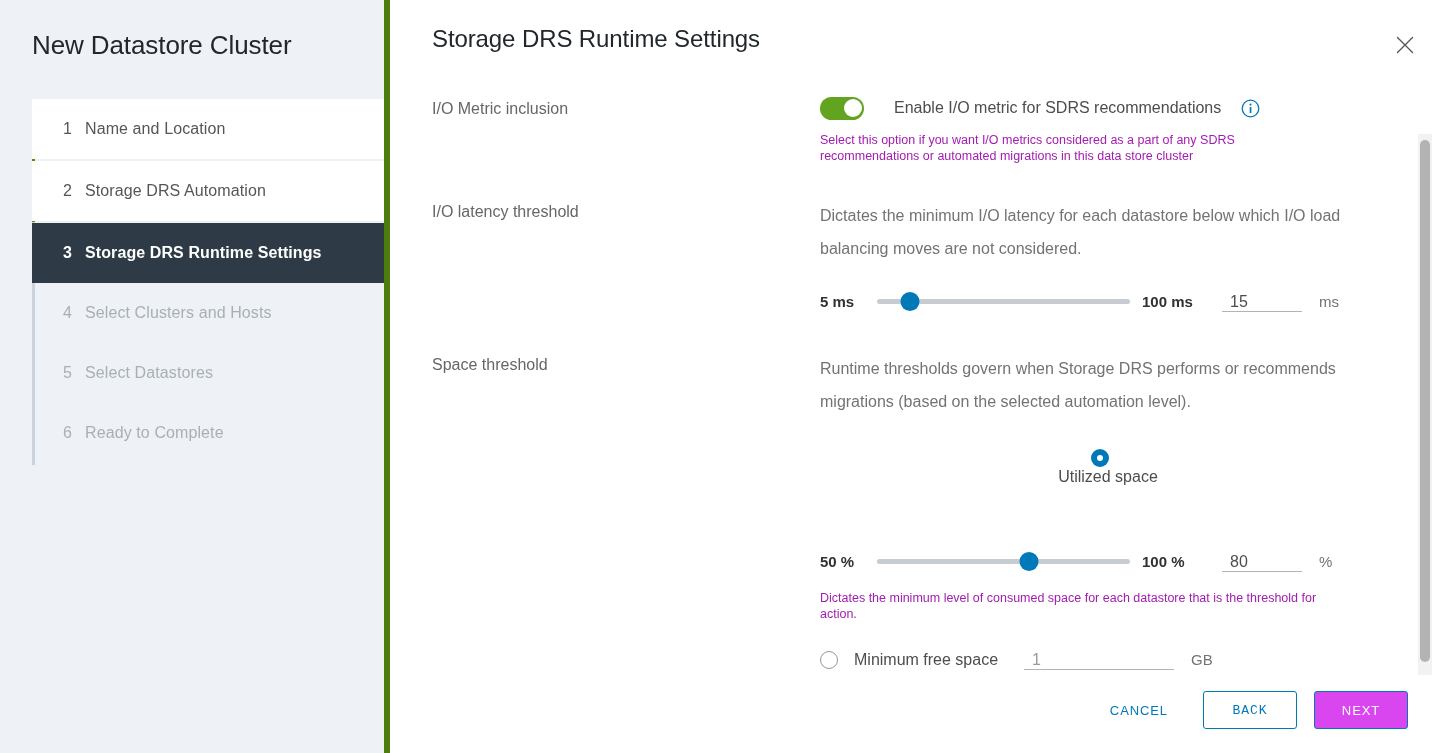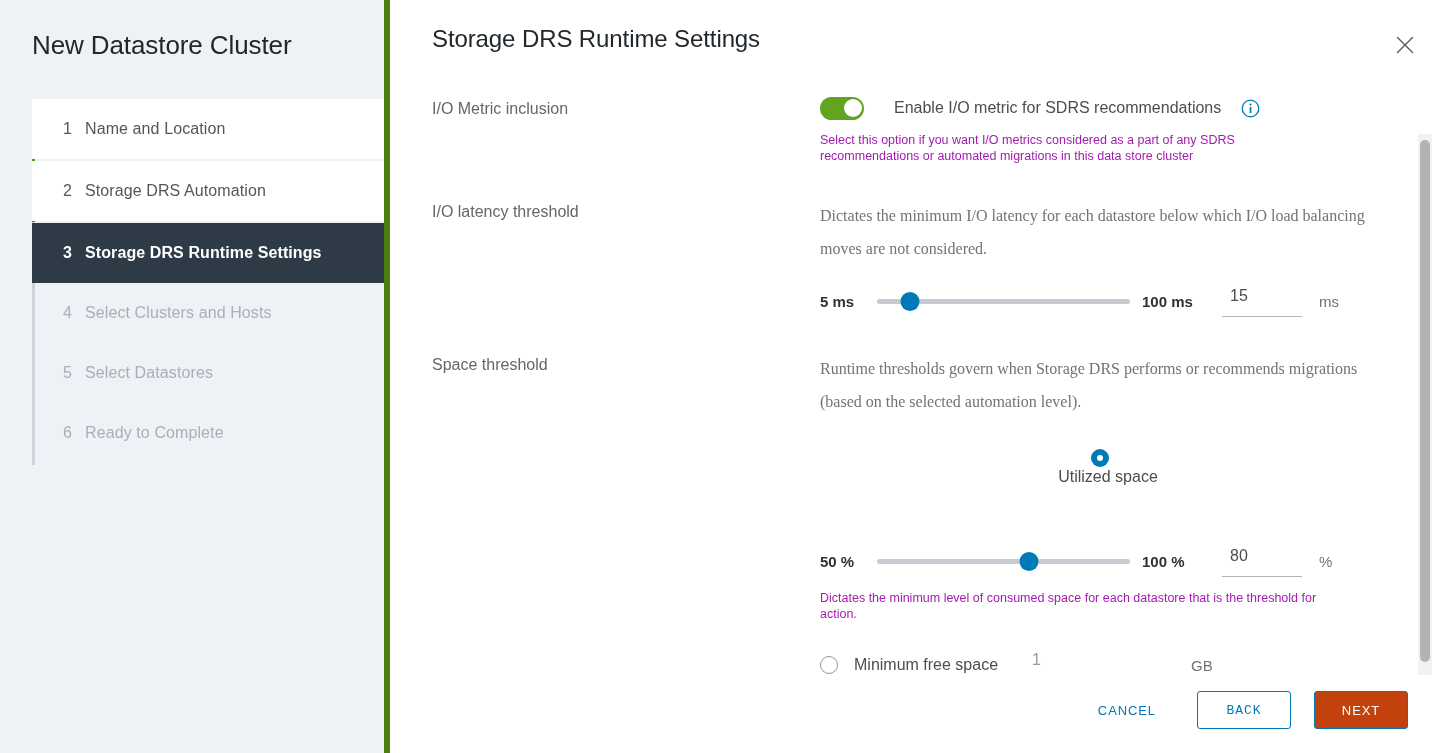--- a/index.html
+++ b/index.html
@@ -217,21 +217,20 @@
     line-height: 16px;
     margin-top: 12px;
     max-width: 500px;
   }
 
   .body-text {
     font-size: 16px;
     color: #737373;
     line-height: 33px;
     max-width: 566px;
-    font-family: Liberation Serif, serif;
   }
 
   
   .slider-row {
     display: flex;
     align-items: center;
     height: 30px;
   }
   .slider-min, .slider-max {
     font-size: 15px;
@@ -262,21 +261,21 @@
   }
   .num-input {
     width: 80px;
     margin-left: 14px;
     border: none;
     border-bottom: 1px solid #b3b3b3;
     background: transparent;
     font-family: "Liberation Sans", sans-serif;
     font-size: 16px;
     color: #4d4d4d;
-    padding: 2px 0 11px 8px;
+    padding: 2px 0 0 8px;
     outline: none;
   }
   .num-input.disabled { color: #9a9a9a; }
   .unit {
     font-size: 15px;
     color: #737373;
     margin-left: 17px;
   }
 
   
@@ -314,21 +313,21 @@
 
   
   .pane-footer {
     flex: 0 0 auto;
     height: 78px;
     display: flex;
     align-items: center;
     justify-content: flex-end;
     padding: 0 32px 8px 0;
     background: #ffffff;
-    gap: 9px;
+    gap: 3px;
   }
   .btn {
     font-family: "Liberation Sans", sans-serif;
     font-size: 13px;
     letter-spacing: 0.9px;
     font-weight: 400;
     cursor: pointer;
     border-radius: 3px;
     height: 38px;
     display: inline-flex;
@@ -345,21 +344,21 @@
   .btn-outline {
     background: #ffffff;
     border: 1px solid #0079b8;
     color: #0079b8;
     min-width: 94px;
     padding: 0 16px;
     margin-right: 14px;
     font-family: Liberation Mono, monospace;
   }
   .btn-solid {
-    background: #c2410c;
+    background: #d946ef;
     border: 1px solid #0079b8;
     color: #ffffff;
     min-width: 94px;
     padding: 0 16px;
     text-align: right;
   }
 </style>
 </head>
 <body>
 

